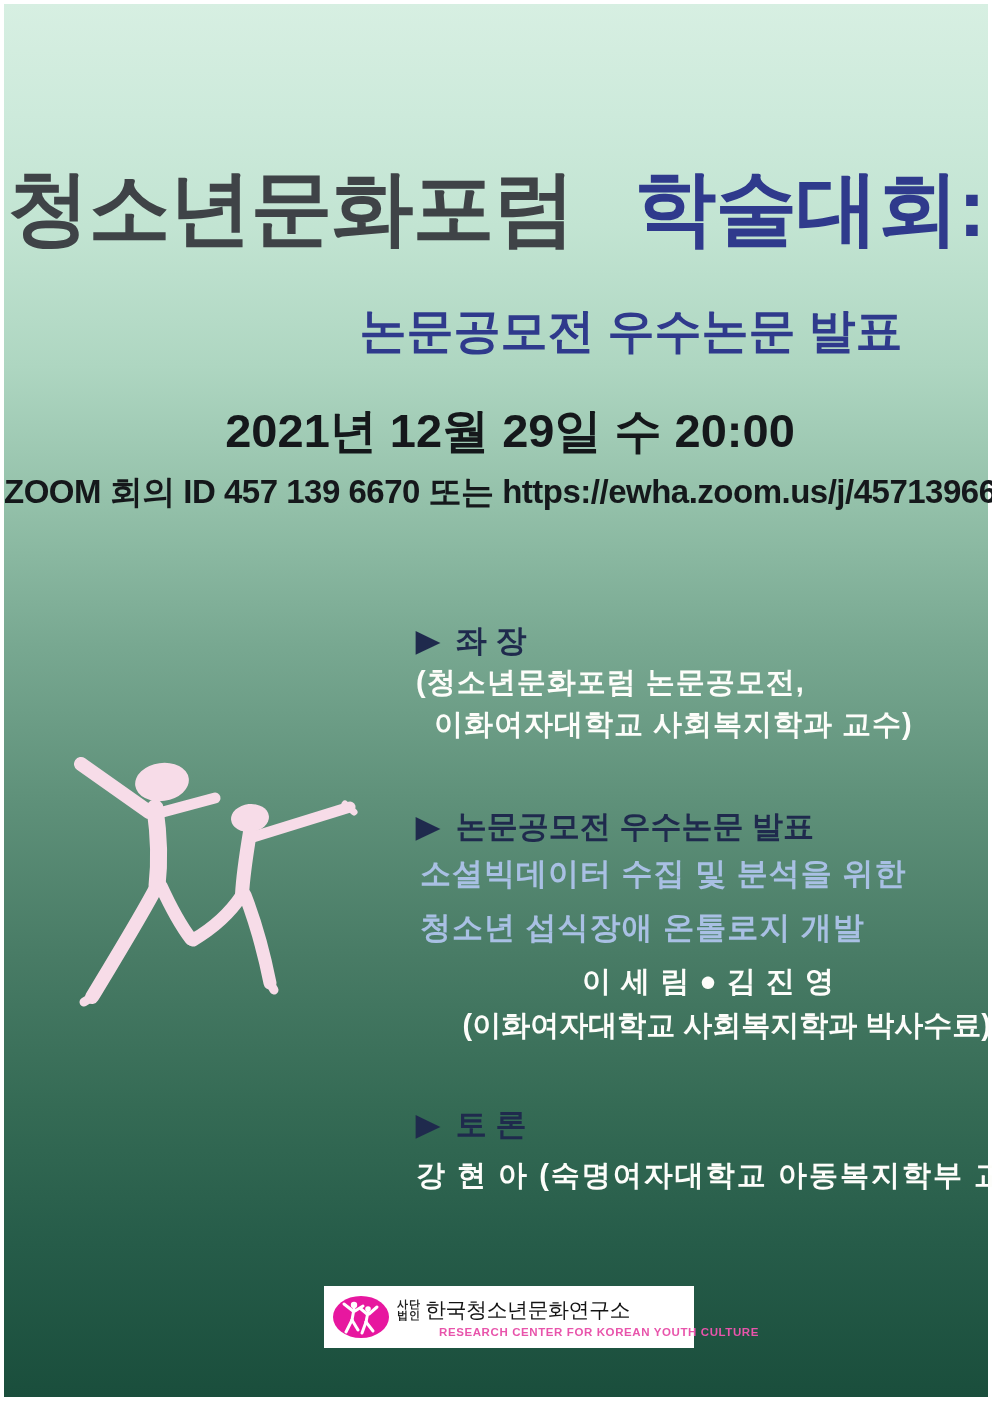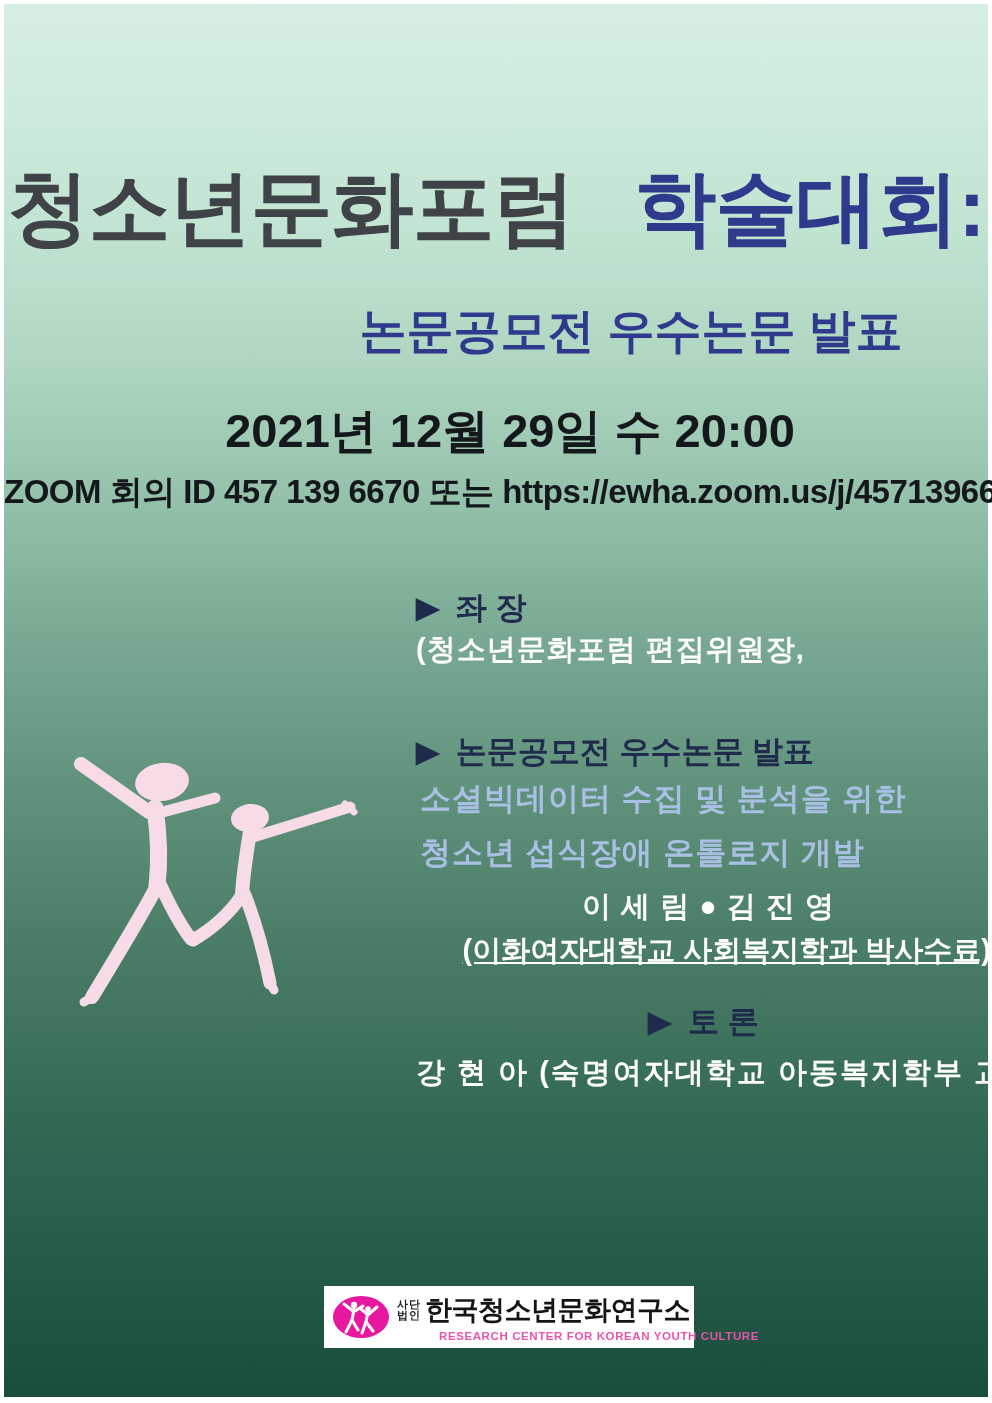--- a/index.html
+++ b/index.html
@@ -26,42 +26,42 @@
   }
   .event-datetime{
     position:absolute;left:14px;top:396px;width:100%;text-align:center;
     font-size:47px;font-weight:bold;color:#15181b;white-space:nowrap;
   }
   .zoom-info{
     position:absolute;left:0;top:466px;width:100%;text-align:center;
     font-size:33px;font-weight:bold;color:#15181b;white-space:nowrap;letter-spacing:-0.5px;
   }
   .figures{position:absolute;left:58px;top:732px;width:322px;height:322px;}
-  .program{position:absolute;left:412px;top:584px;width:575px;}
+  .program{position:absolute;left:412px;top:617px;width:575px;}
   .sec-heading{font-size:31px;font-weight:bold;color:#1f2a4d;line-height:40px;white-space:nowrap;}
   .bullet{display:inline-block;margin-right:16px;transform:scale(1.05,1.0);}
   .w-line{font-size:29px;font-weight:bold;color:#fdfdfa;line-height:42px;white-space:nowrap;letter-spacing:1px;}
   .name-line{margin-top:8px;line-height:40px;}
   .indent{padding-left:18px;}
   .sec-presentation{margin-top:62px;}
   .paper-line{font-size:31px;font-weight:bold;color:#a9c0e4;line-height:54px;white-space:nowrap;letter-spacing:1px;padding-left:4px;}
   .authors-line{margin-top:6px;padding-left:10px;line-height:40px;text-align:center;}
-  .right-affil{margin-top:4px;text-align:right;line-height:40px;letter-spacing:0;text-decoration:underline;}
-  .sec-discussion{margin-top:32px;text-align:center;}
+  .right-affil{margin-top:4px;text-align:right;line-height:40px;letter-spacing:0;}
+  .sec-discussion{margin-top:60px;}
   .disc-line{margin-top:8px;line-height:44px;letter-spacing:2px;}
   .logo-box{
     position:absolute;left:320px;top:1282px;width:370px;height:62px;
     background:#ffffff;display:flex;align-items:center;padding:0 8px;box-sizing:border-box;
   }
   .logo-ellipse{flex:0 0 auto;width:58px;height:46px;margin-right:7px;}
   .logo-textcol{display:flex;flex-direction:column;justify-content:center;}
   .logo-toprow{display:flex;align-items:center;}
   .logo-prefix{display:flex;flex-direction:column;margin-right:4px;}
   .logo-prefix span{font-size:11px;font-weight:bold;color:#222;line-height:11px;letter-spacing:1px;}
-  .logo-kr{font-size:27px;font-weight:700;color:#141414;white-space:nowrap;letter-spacing:-0.5px;}
+  .logo-kr{font-size:21px;font-weight:400;color:#141414;white-space:nowrap;letter-spacing:-0.5px;}
   .logo-en{font-size:11.5px;font-weight:bold;color:#e854ab;white-space:nowrap;letter-spacing:0.6px;margin-top:2px;margin-left:42px;}
 </style>
 </head>
 <body>
 
 <div class="page">
   <div class="poster">
 
     <div class="title-line1">
       <span class="title-part1">청소년문화포럼</span>
@@ -96,21 +96,22 @@
         </g>
       </svg>
     </div>
 
     <div class="program">
 
       <div class="section">
         <div class="sec-heading">
           <span class="bullet">▶</span><span>좌 장</span>
         </div>
-        <div class="w-line">(청소년문화포럼 편집위원장,</div>
+        <div class="w-line">(청소년문화포럼 논문공모전,</div>
+        <div class="w-line indent">이화여자대학교 사회복지학과 교수)</div>
       </div>
 
       <div class="section sec-presentation">
         <div class="sec-heading">
           <span class="bullet">▶</span><span>논문공모전 우수논문 발표</span>
         </div>
         <div class="paper-line">소셜빅데이터 수집 및 분석을 위한</div>
         <div class="paper-line">청소년 섭식장애 온톨로지 개발</div>
         <div class="w-line authors-line">이 세 림 ● 김 진 영</div>
         <div class="w-line right-affil">(이화여자대학교 사회복지학과 박사수료)</div>

